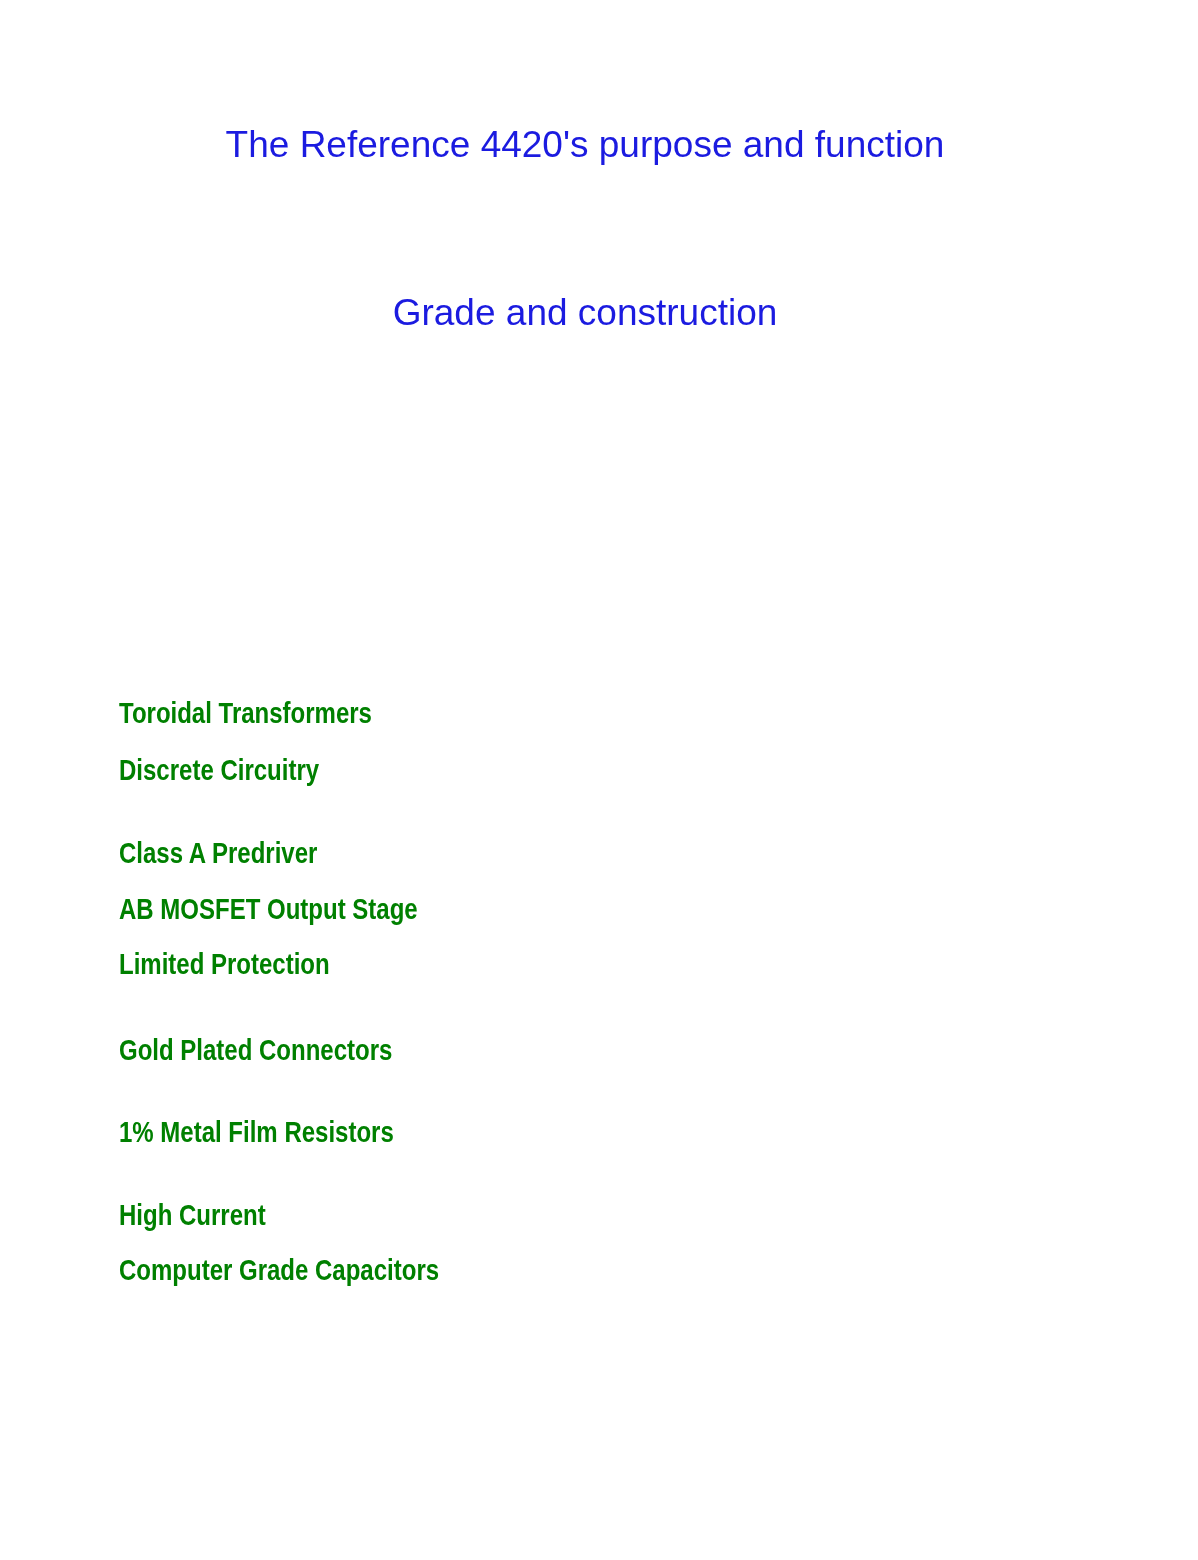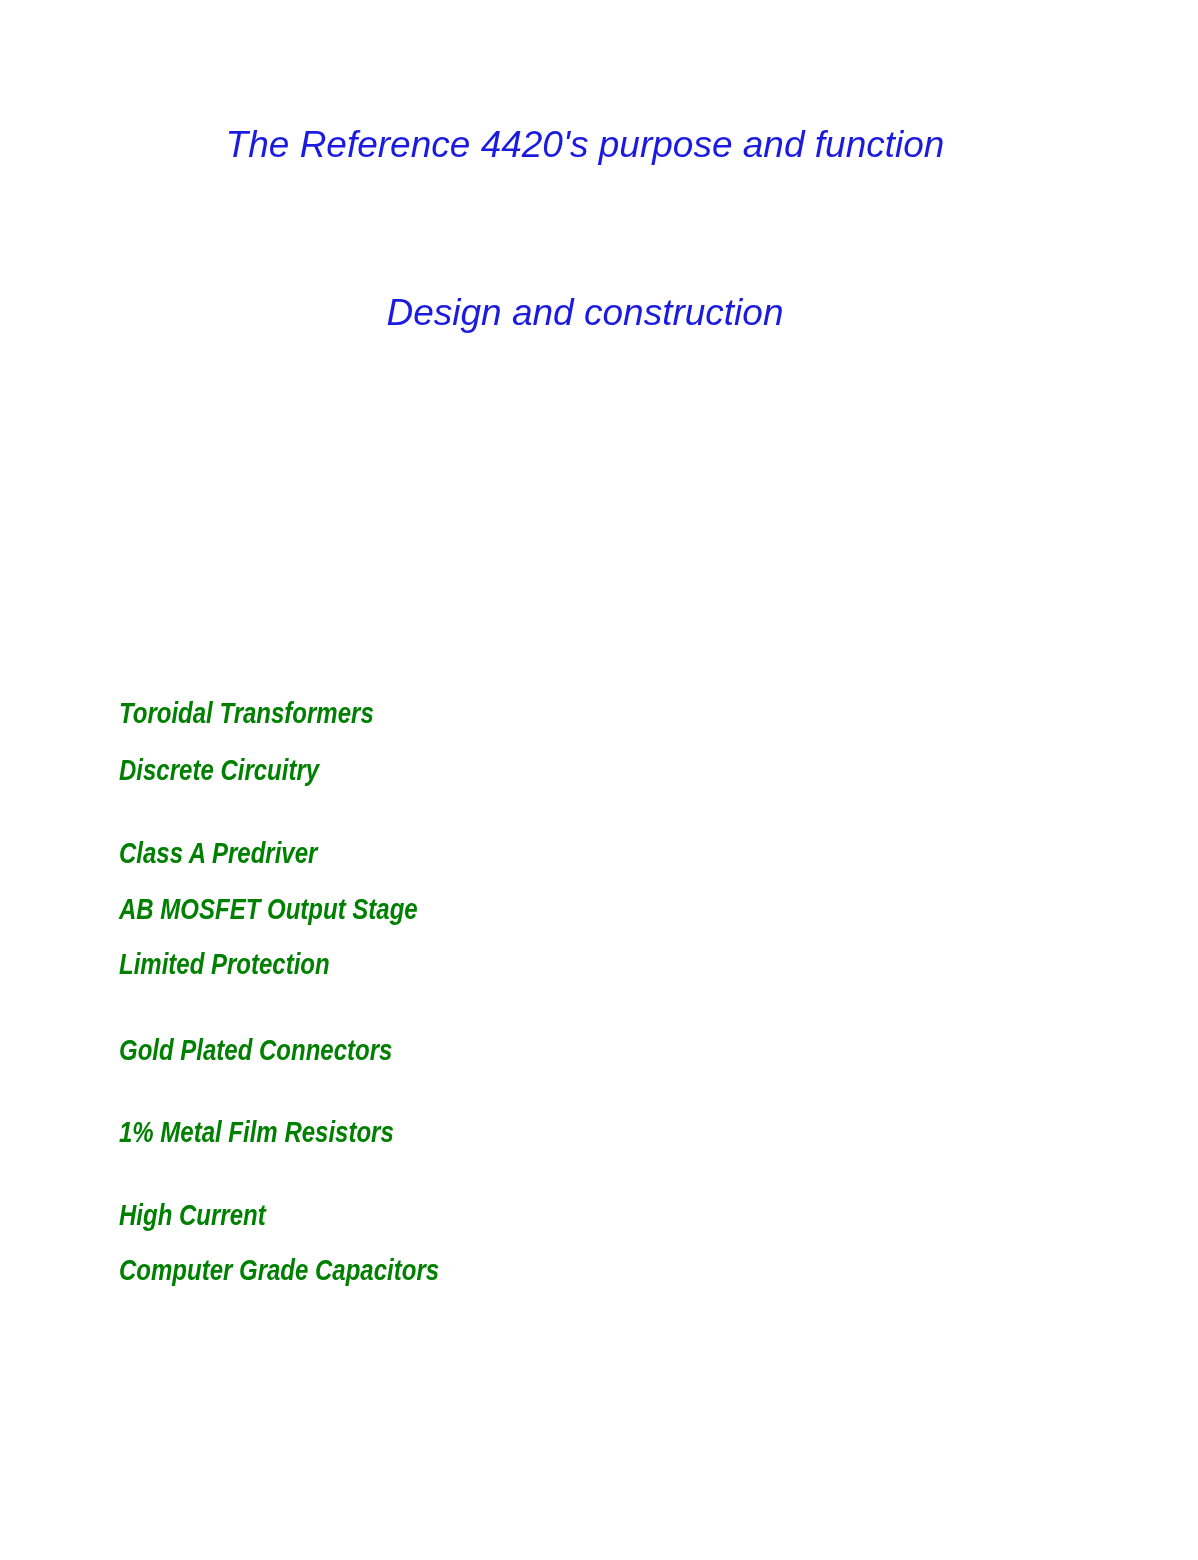--- a/index.html
+++ b/index.html
@@ -9,21 +9,20 @@
   }
   * { margin: 0; padding: 0; box-sizing: border-box; }
   html, body { background: var(--page-bg); }
   .page {
     position: relative;
     width: 1198px;
     height: 1516px;
     background: var(--page-bg);
     overflow: hidden;
     font-family: "Liberation Sans", sans-serif;
-    font-style: italic;
   }
   .heading {
     position: absolute;
     left: 0;
     width: 1170px;
     text-align: center;
     color: var(--heading-color);
     font-size: 37px;
     font-weight: 400;
     line-height: 1;
@@ -44,21 +43,21 @@
     transform-origin: left top;
   }
 </style>
 </head>
 <body>
 
 <div class="page">
 
   <div class="heading heading-1">The Reference 4420's purpose and function</div>
 
-  <div class="heading heading-2">Design and construction</div>
+  <div class="heading heading-2">Grade and construction</div>
 
 
   <div class="feature" style="top:698px">Toroidal Transformers</div>
 
   <div class="feature" style="top:755px">Discrete Circuitry</div>
 
   <div class="feature" style="top:838px">Class A Predriver</div>
 
   <div class="feature" style="top:894px">AB MOSFET Output Stage</div>
 

